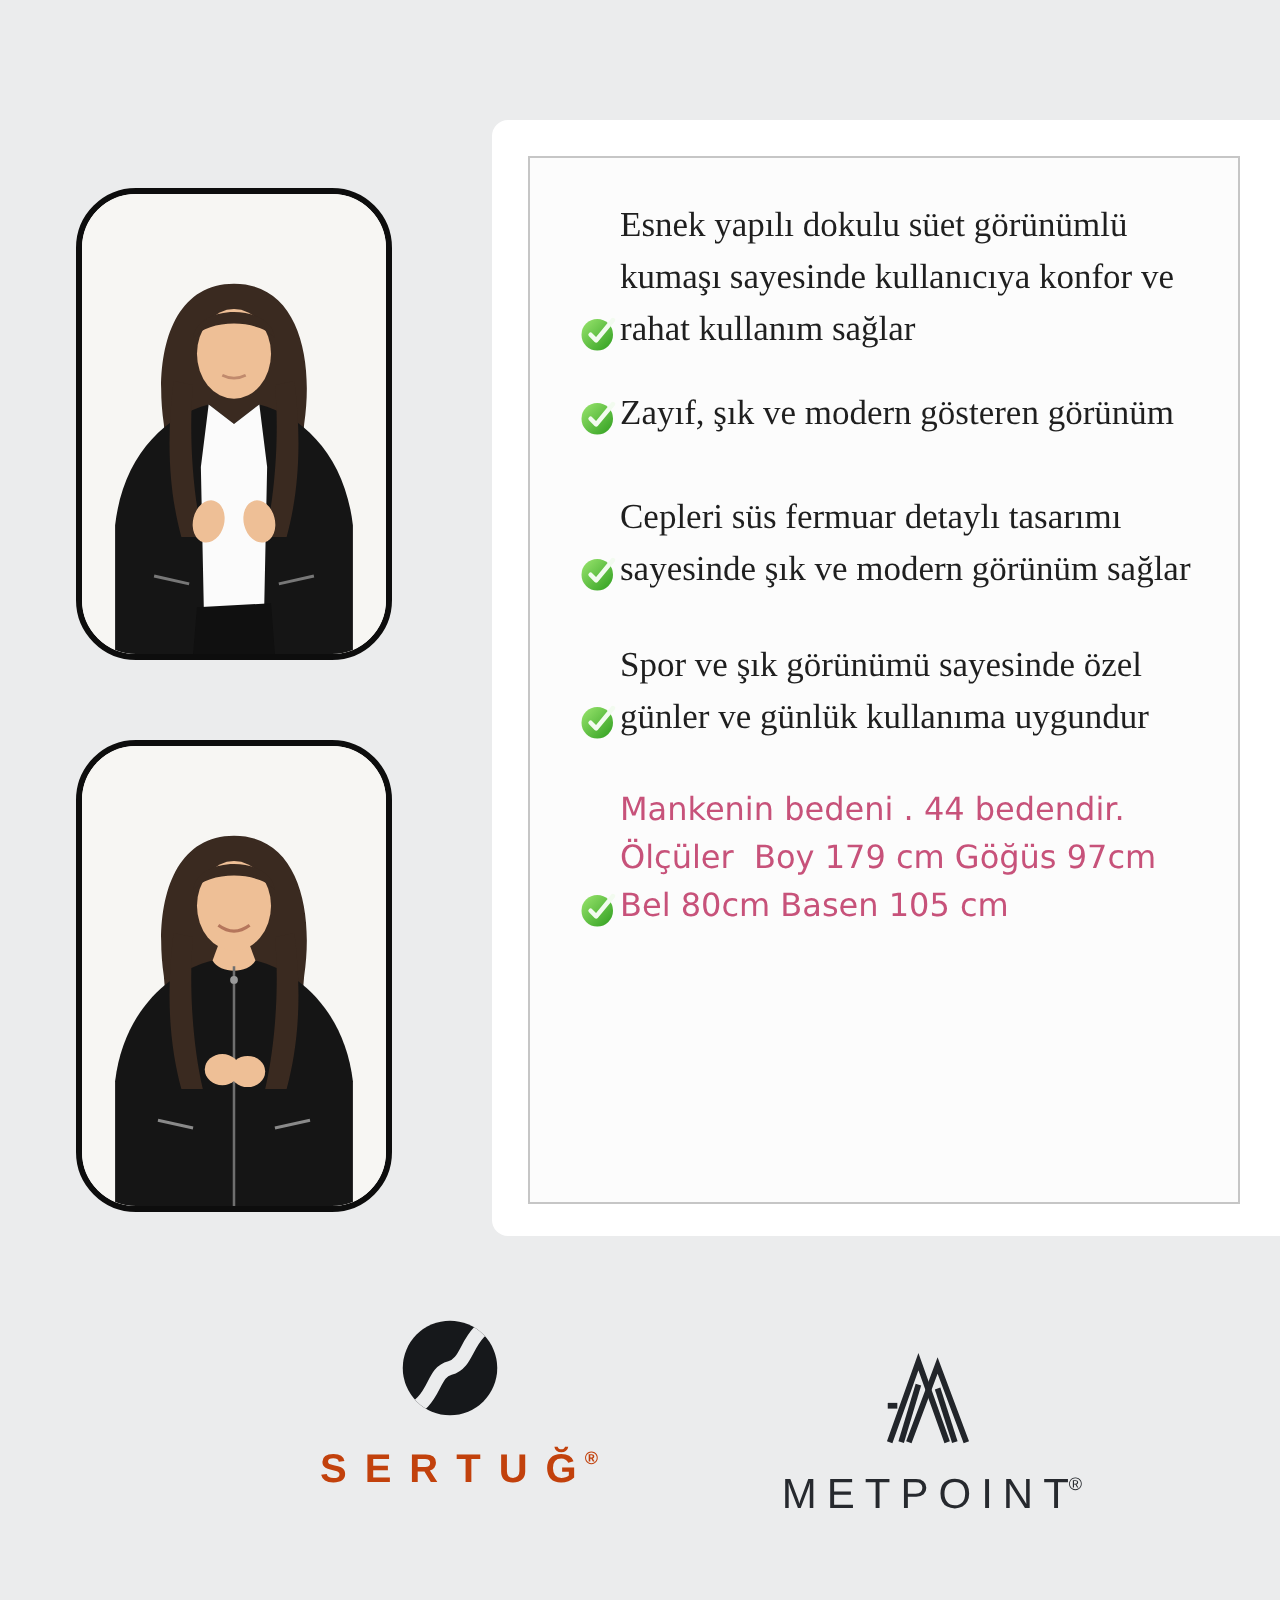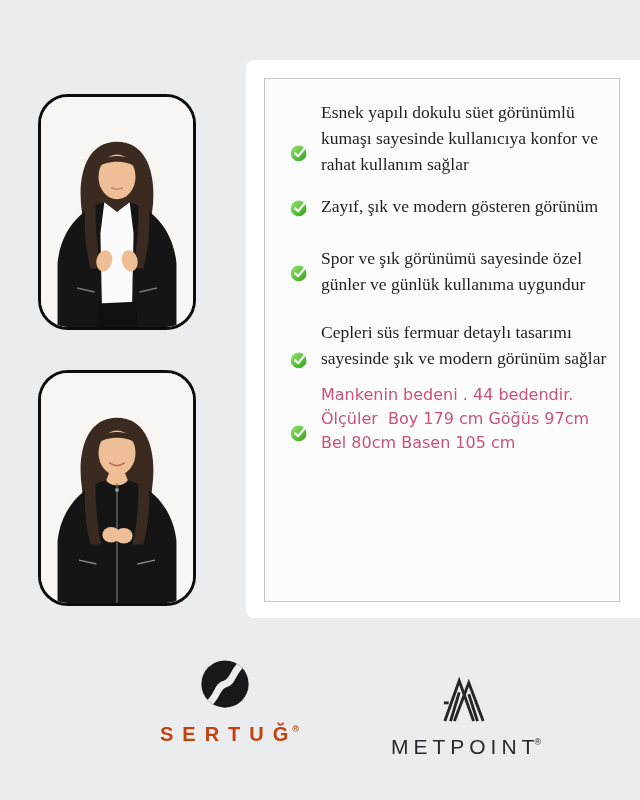--- a/index.html
+++ b/index.html
@@ -21,25 +21,25 @@
   
   .info-card{
     position:absolute; left:246px; top:60px; width:394px; height:558px;
     background:#ffffff; border-radius:8px 0 0 8px;
   }
   .info-inner{
     position:absolute; left:18px; top:18px; right:20px; bottom:16px;
     background:#fcfcfc; border:1px solid #c6c6c6;
   }
   .features{position:absolute; left:24px; top:20px; right:8px;}
-  .feature{display:flex; gap:11px; align-items:center;}
+  .feature{display:flex; align-items:flex-end;}
   .feature + .feature{margin-top:16px;}
   .feature:nth-child(3){margin-top:26px;}
   .feature:nth-child(4){margin-top:22px;}
-  .feature:nth-child(5){margin-top:12px;}
+  .feature:nth-child(5){margin-top:22px;}
   .feature .check{width:21px; height:21px; flex:0 0 21px;}
   .feature.icon-line1 .check{margin-top:3px;}
   .feature.icon-line2 .check{margin-top:29px;}
   .feature.pink.icon-line2 .check{margin-top:26px;}
   .feature p{
     margin:0; width:287px;
     font-family:"Liberation Serif","DejaVu Serif",serif;
     font-size:17.5px; line-height:26px; color:#1f1f1f;
   }
   .feature.pink p{
@@ -130,34 +130,34 @@
         </div>
 
         <div class="feature icon-line1">
           <svg class="check" viewBox="0 0 24 24">
             <circle cx="11" cy="13" r="9" fill="url(#checkGrad)"></circle>
             <path d="M7.2,13 L10.4,16.2 L20,4.6" stroke="#f2fbef" stroke-width="2.6" fill="none" stroke-linecap="round" stroke-linejoin="round"></path>
           </svg>
           <p>Zayıf, şık ve modern gösteren görünüm</p>
         </div>
 
+        <div class="feature icon-line2">
+          <svg class="check" viewBox="0 0 24 24">
+            <circle cx="11" cy="13" r="9" fill="url(#checkGrad)"></circle>
+            <path d="M7.2,13 L10.4,16.2 L20,4.6" stroke="#f2fbef" stroke-width="2.6" fill="none" stroke-linecap="round" stroke-linejoin="round"></path>
+          </svg>
+          <p>Cepleri süs fermuar detaylı tasarımı sayesinde şık ve modern görünüm sağlar</p>
+        </div>
+
         <div class="feature icon-line1">
           <svg class="check" viewBox="0 0 24 24">
             <circle cx="11" cy="13" r="9" fill="url(#checkGrad)"></circle>
             <path d="M7.2,13 L10.4,16.2 L20,4.6" stroke="#f2fbef" stroke-width="2.6" fill="none" stroke-linecap="round" stroke-linejoin="round"></path>
           </svg>
           <p>Spor ve şık görünümü sayesinde özel günler ve günlük kullanıma uygundur</p>
-        </div>
-
-        <div class="feature icon-line2">
-          <svg class="check" viewBox="0 0 24 24">
-            <circle cx="11" cy="13" r="9" fill="url(#checkGrad)"></circle>
-            <path d="M7.2,13 L10.4,16.2 L20,4.6" stroke="#f2fbef" stroke-width="2.6" fill="none" stroke-linecap="round" stroke-linejoin="round"></path>
-          </svg>
-          <p>Cepleri süs fermuar detaylı tasarımı sayesinde şık ve modern görünüm sağlar</p>
         </div>
 
         <div class="feature pink icon-line2">
           <svg class="check" viewBox="0 0 24 24">
             <circle cx="11" cy="13" r="9" fill="url(#checkGrad)"></circle>
             <path d="M7.2,13 L10.4,16.2 L20,4.6" stroke="#f2fbef" stroke-width="2.6" fill="none" stroke-linecap="round" stroke-linejoin="round"></path>
           </svg>
           <p>Mankenin bedeni . 44 bedendir. Ölçüler  Boy 179 cm Göğüs 97cm Bel 80cm Basen 105 cm</p>
         </div>
 

